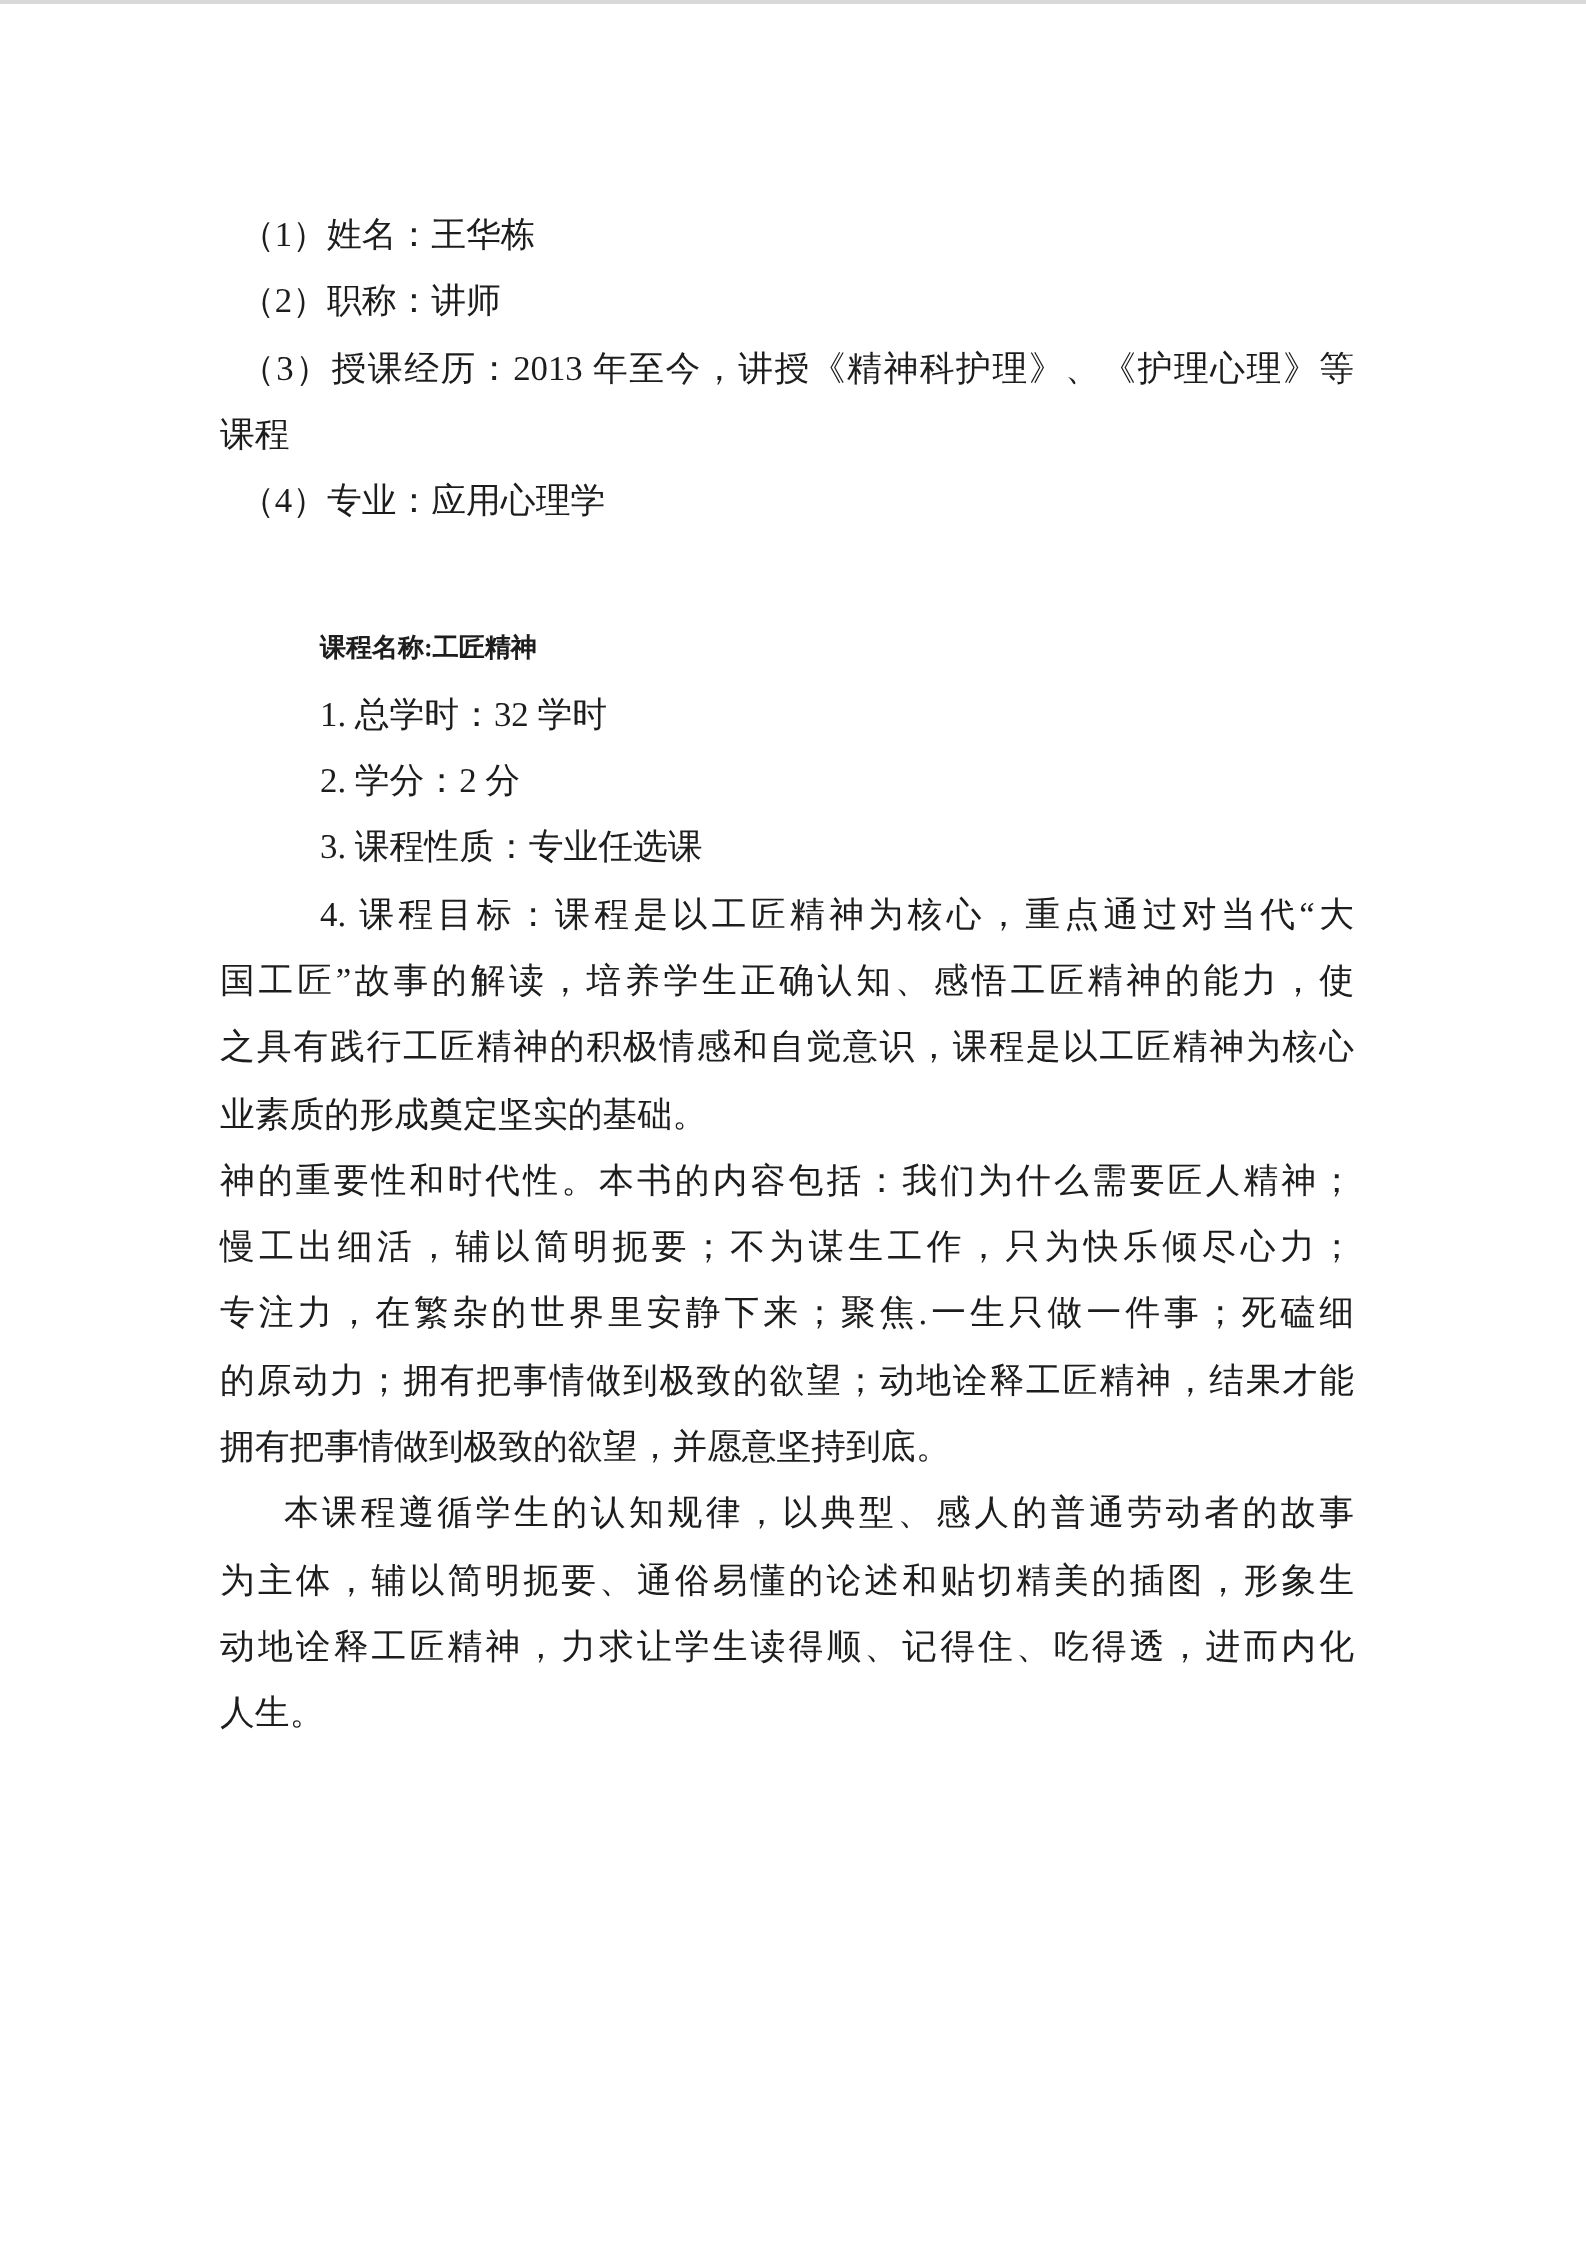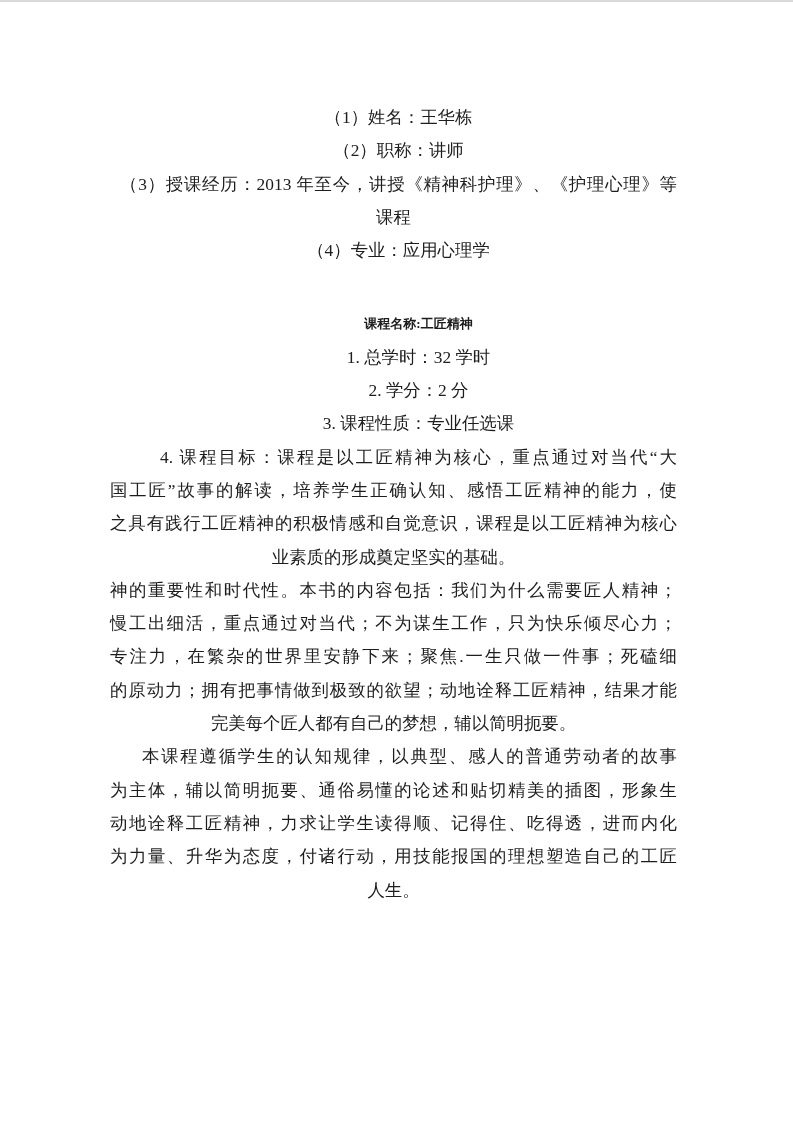--- a/index.html
+++ b/index.html
@@ -22,21 +22,21 @@
     background:var(--edge-color);
   }
   .doc-body{
     position:absolute;
     left:110px;top:101px;width:567px;
     font-size:17.4px;
     line-height:33.3px;
   }
   .line{
     min-height:33.3px;
-    text-align:center;
+    text-align:left;
   }
   
   .line.fill{
     text-align:justify;
     text-align-last:justify;
   }
   .heading{
     font-weight:bold;
     margin:40px 0 0 0;
     font-size:13px;
@@ -73,29 +73,28 @@
 
       <div>
         <div class="line ind-b fill">4. 课程目标：课程是以工匠精神为核心，重点通过对当代“大</div>
         <div class="line fill">国工匠”故事的解读，培养学生正确认知、感悟工匠精神的能力，使</div>
         <div class="line fill">之具有践行工匠精神的积极情感和自觉意识，课程是以工匠精神为核心</div>
         <div class="line">业素质的形成奠定坚实的基础。</div>
       </div>
 
       <div>
         <div class="line fill">神的重要性和时代性。本书的内容包括：我们为什么需要匠人精神；</div>
-        <div class="line fill">慢工出细活，重点通过对当代；不为谋生工作，只为快乐倾尽心力；</div>
+        <div class="line fill">慢工出细活，辅以简明扼要；不为谋生工作，只为快乐倾尽心力；</div>
         <div class="line fill">专注力，在繁杂的世界里安静下来；聚焦.一生只做一件事；死磕细</div>
         <div class="line fill">的原动力；拥有把事情做到极致的欲望；动地诠释工匠精神，结果才能</div>
-        <div class="line">完美每个匠人都有自己的梦想，辅以简明扼要。</div>
+        <div class="line">拥有把事情做到极致的欲望，并愿意坚持到底。</div>
       </div>
 
       <div>
         <div class="line ind-c fill">本课程遵循学生的认知规律，以典型、感人的普通劳动者的故事</div>
         <div class="line fill">为主体，辅以简明扼要、通俗易懂的论述和贴切精美的插图，形象生</div>
         <div class="line fill">动地诠释工匠精神，力求让学生读得顺、记得住、吃得透，进而内化</div>
-        <div class="line fill">为力量、升华为态度，付诸行动，用技能报国的理想塑造自己的工匠</div>
         <div class="line">人生。</div>
       </div>
     </section>
 
   </div>
 </div>
 
 </body></html>

